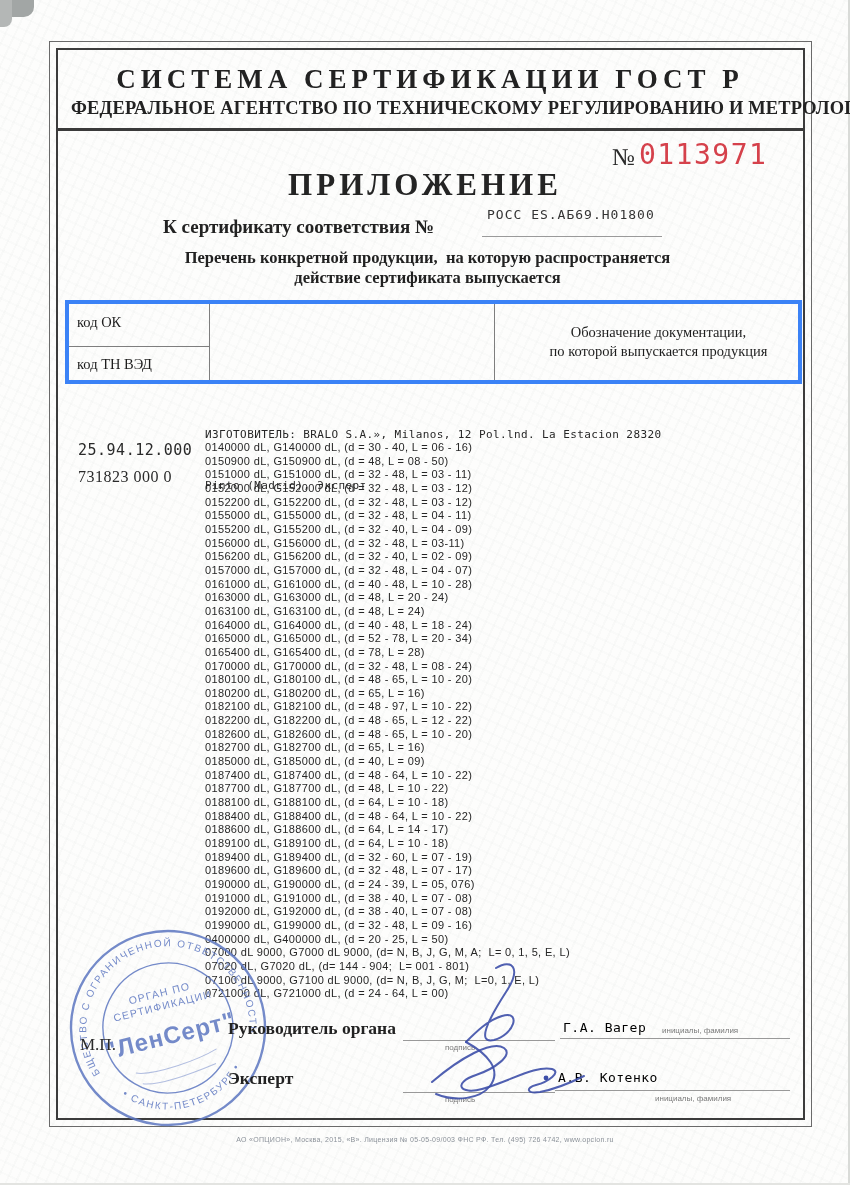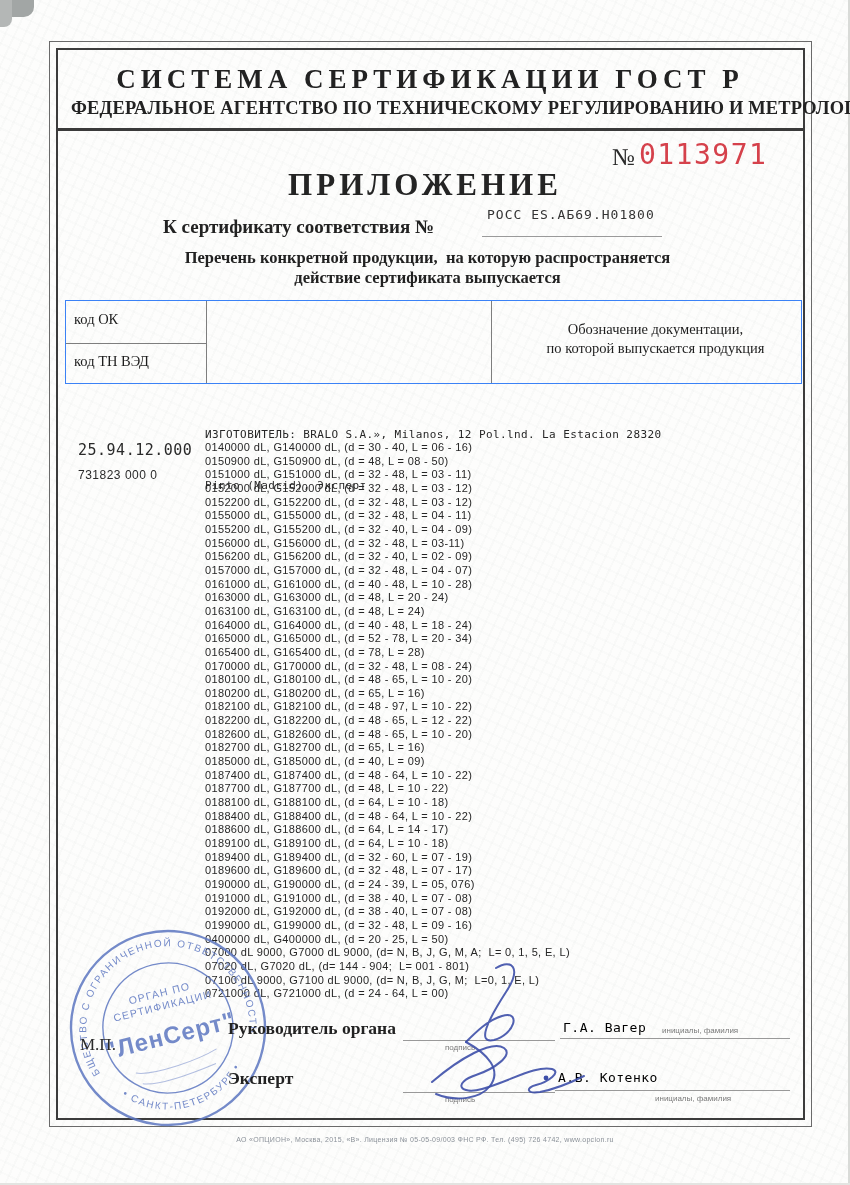--- a/index.html
+++ b/index.html
@@ -56,36 +56,36 @@
   .cert-value{
     position:absolute; left:487px; top:207px;
     font-family:"DejaVu Sans Mono", monospace; font-size:13px; letter-spacing:1px; color:#333;
   }
   .cert-underline{ position:absolute; left:482px; top:236px; width:180px; border-top:1px solid #9a9a9a; }
 
   .subtitle{ position:absolute; left:60px; right:55px; text-align:center; font-size:16.5px; font-weight:bold; color:#222; white-space:pre; }
   .subtitle.l1{ top:248px; }
   .subtitle.l2{ top:268px; }
 
-  .ptable{ position:absolute; left:65px; top:300px; width:737px; height:84px; border:1px solid #3b82f6; }
+  .ptable{ position:absolute; left:65px; top:300px; width:737px; height:84px; border:4px solid #3b82f6; }
   .ptable .v1{ position:absolute; left:140px; top:0; bottom:0; width:1px; background:#7e7e7e; }
   .ptable .v2{ position:absolute; left:425px; top:0; bottom:0; width:1px; background:#7e7e7e; }
   .ptable .hdiv{ position:absolute; left:0; top:42px; width:140px; height:1px; background:#7e7e7e; }
   .cell{ position:absolute; font-size:14.5px; color:#1e1e1e; }
   .cell.c-ok{ left:8px; top:10px; }
   .cell.c-tnved{ left:8px; top:52px; }
   .cell.c-name{ left:141px; width:284px; top:19px; text-align:center; line-height:19px; }
   .cell.c-doc{ left:434px; width:311px; top:19px; text-align:center; line-height:19px; }
   .manufacturer{
     position:absolute; left:205px; top:392px;
     font-family:"DejaVu Sans Mono", monospace; font-size:11px; line-height:17px;
     color:#262626; white-space:pre; letter-spacing:.4px;
   }
   .code-ok{ position:absolute; left:78px; top:441px; font-family:"DejaVu Sans Mono", monospace; font-size:15px; letter-spacing:.5px; color:#2a2a2a; }
-  .code-tnved{ position:absolute; left:78px; top:468px; font-family:Liberation Sans, sans-serif; font-size:12px; letter-spacing:.5px; color:#2a2a2a; }
+  .code-tnved{ position:absolute; left:78px; top:468px; font-family:Liberation Serif, serif; font-size:16px; letter-spacing:.5px; color:#2a2a2a; }
   .product-list{
     position:absolute; left:205px; top:441px;
     font-family:Liberation Sans, sans-serif; font-size:11px; line-height:13.66px;
     color:#262626; white-space:pre; letter-spacing:.35px;
   }
 
   .mp{ position:absolute; left:80px; top:1035px; font-size:17px; color:#2a2a2a; }
   .sig-role{ position:absolute; font-size:17.5px; font-weight:bold; color:#222; }
   .sig-role.r1{ left:228px; top:1018px; }
   .sig-role.r2{ left:228px; top:1068px; }

